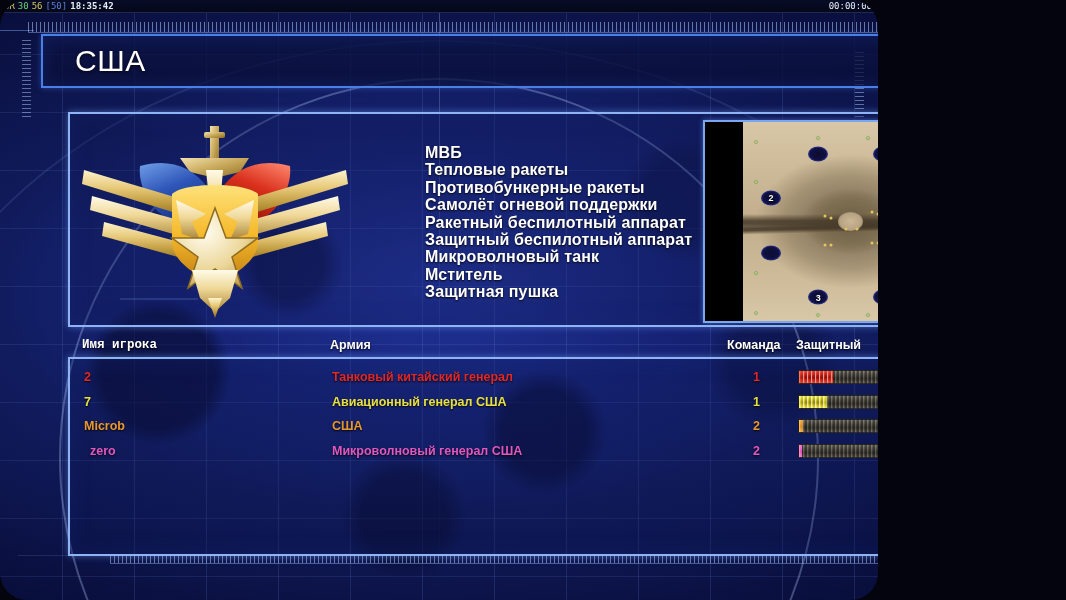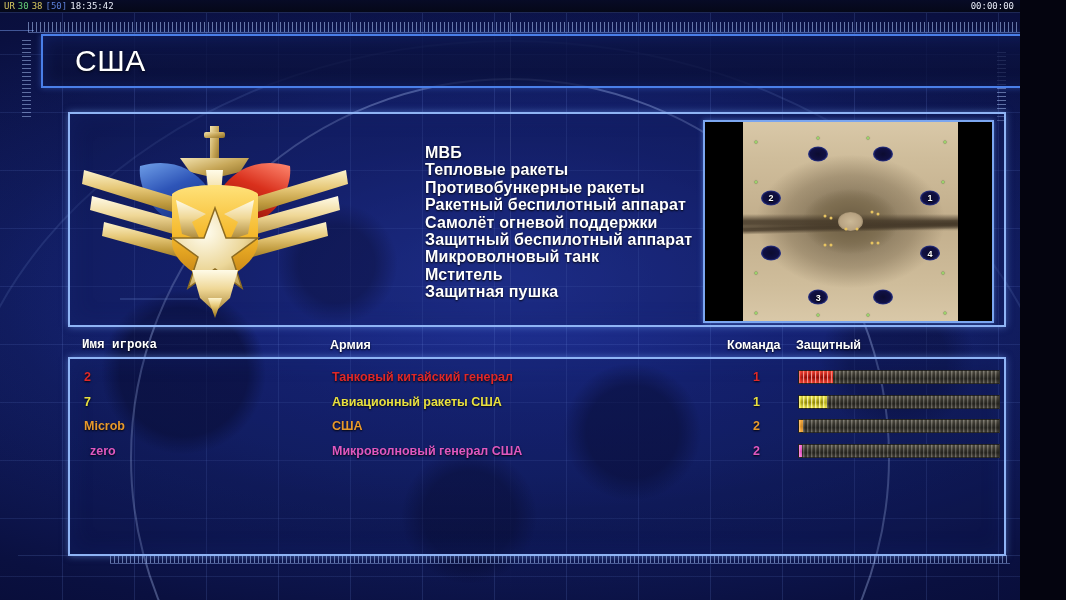--- a/index.html
+++ b/index.html
@@ -5,26 +5,27 @@
   * { box-sizing: border-box; margin: 0; padding: 0; }
   html, body {
     width: 1066px; height: 600px;
     overflow: hidden;
     background: #04040f;
     font-family: "Liberation Sans", sans-serif;
   }
 
   #screen {
     position: relative;
-    width: 1020px; height: 600px;
+    width: 878px; height: 600px;
     background:
       radial-gradient(ellipse 70% 55% at 50% 46%, rgba(40,60,170,0.55) 0%, rgba(22,34,120,0.38) 42%, rgba(8,12,55,0.10) 72%, rgba(4,6,30,0) 100%),
       radial-gradient(ellipse 120% 80% at 50% 50%, #1a2a86 0%, #132068 38%, #0a1040 68%, #05082a 100%),
       #05071f;
     overflow: hidden;
+    border-radius: 27px;
   }
 
   
   .bg-grid {
     position: absolute; inset: 0;
     background-image:
       linear-gradient(to right, rgba(120,150,235,0.16) 1px, transparent 1px),
       linear-gradient(to bottom, rgba(120,150,235,0.13) 1px, transparent 1px);
     background-size: 72px 58px;
     background-position: -10px -4px;
@@ -69,21 +70,21 @@
     display: flex; align-items: center; justify-content: space-between;
     padding: 0 4px;
     font-family: "DejaVu Sans Mono", monospace;
     font-size: 9px; line-height: 13px;
     z-index: 40;
   }
   .topbar .left { display: flex; gap: 3px; }
   .t-yellow { color: #d8c860; }
   .t-green  { color: #66d07a; }
   .t-blue   { color: #5c7fd8; }
-  .t-white  { color: #e8ecf8; }
+  .t-white  { color: #e8ecf8; font-weight: bold; }
   .topbar .right { color: #e8ecf8; padding-right: 2px; }
 
   
   .ruler {
     position: absolute;
     background-repeat: repeat-x;
     pointer-events: none;
     z-index: 5;
   }
   .ruler.h {
@@ -270,21 +271,21 @@
   <div class="bg-grid"></div>
   <div class="bg-noise"></div>
   <div class="globe-arc b"></div>
   <div class="globe-arc"></div>
   <div class="globe-meridian"></div>
 
   <div class="topbar">
     <div class="left">
       <span class="t-yellow">UR</span>
       <span class="t-green">30</span>
-      <span class="t-yellow">38</span>
+      <span class="t-yellow">56</span>
       <span class="t-blue">[50]</span>
       <span class="t-white">18:35:42</span>
     </div>
     <div class="right">00:00:00</div>
   </div>
 
   <div class="ruler h big" style="left:28px; top:22px; width:1012px;"></div>
   <div class="ruler v" style="left:22px; top:40px; height:80px;"></div>
   <div class="ruler v" style="right:14px; top:52px; height:72px;"></div>
   <div class="ruler h" style="left:110px; bottom:36px; width:900px;"></div>
@@ -364,22 +365,22 @@
 
         <path d="M112 148 L158 148 L150 176 L135 190 L120 176 Z" fill="url(#goldW2)"></path>
         <path d="M128 176 L142 176 L135 196 Z" fill="url(#goldW)"></path>
       </svg>
     </div>
 
     <div class="unit-list">
       <div>МВБ</div>
       <div>Тепловые ракеты</div>
       <div>Противобункерные ракеты</div>
+      <div>Самолёт огневой поддержки</div>
       <div>Ракетный беспилотный аппарат</div>
-      <div>Самолёт огневой поддержки</div>
       <div>Защитный беспилотный аппарат</div>
       <div>Микроволновый танк</div>
       <div>Мститель</div>
       <div>Защитная пушка</div>
     </div>
 
     <div class="minimap">
       <div class="minimap-inner" id="mm-inner">
         <div class="mm-river"></div>
         <div class="mm-river r2"></div>
@@ -430,21 +431,21 @@
         <div class="row" style="top: 6px;">
           <span class="pname" style="color: rgb(224, 40, 40);">2</span>
           <span class="parmy" style="color: rgb(224, 40, 40);">Танковый китайский генерал</span>
           <span class="pteam" style="color: rgb(224, 40, 40);">1</span>
           <div class="bar">
             <div class="bar-fill" style="width: 17%; background-color: rgb(180, 16, 8); background-blend-mode: normal; box-shadow: rgb(255, 74, 58) 0px 0px 6px inset; background-image: repeating-linear-gradient(to right, rgba(255, 255, 255, 0.6) 0px, rgba(255, 255, 255, 0.6) 1px, rgba(255, 255, 255, 0) 1px, rgba(255, 255, 255, 0) 2px, rgba(0, 0, 0, 0.25) 2px, rgba(0, 0, 0, 0.25) 4px), linear-gradient(rgb(255, 74, 58) 0%, rgb(180, 16, 8) 55%, rgb(255, 74, 58) 100%);"></div>
           </div>
         </div>
         <div class="row" style="top: 30.5px;">
           <span class="pname" style="color: rgb(232, 224, 64);">7</span>
-          <span class="parmy" style="color: rgb(232, 224, 64);">Авиационный ракеты США</span>
+          <span class="parmy" style="color: rgb(232, 224, 64);">Авиационный генерал США</span>
           <span class="pteam" style="color: rgb(232, 224, 64);">1</span>
           <div class="bar">
             <div class="bar-fill" style="width: 14%; background-color: rgb(184, 174, 16); background-blend-mode: normal; box-shadow: rgb(251, 244, 90) 0px 0px 6px inset; background-image: repeating-linear-gradient(to right, rgba(255, 255, 255, 0.6) 0px, rgba(255, 255, 255, 0.6) 1px, rgba(255, 255, 255, 0) 1px, rgba(255, 255, 255, 0) 2px, rgba(0, 0, 0, 0.25) 2px, rgba(0, 0, 0, 0.25) 4px), linear-gradient(rgb(251, 244, 90) 0%, rgb(184, 174, 16) 55%, rgb(251, 244, 90) 100%);"></div>
           </div>
         </div>
         <div class="row" style="top: 55px;">
           <span class="pname" style="color: rgb(232, 153, 44);">Microb</span>
           <span class="parmy" style="color: rgb(232, 153, 44);">США</span>
           <span class="pteam" style="color: rgb(232, 153, 44);">2</span>
           <div class="bar">

